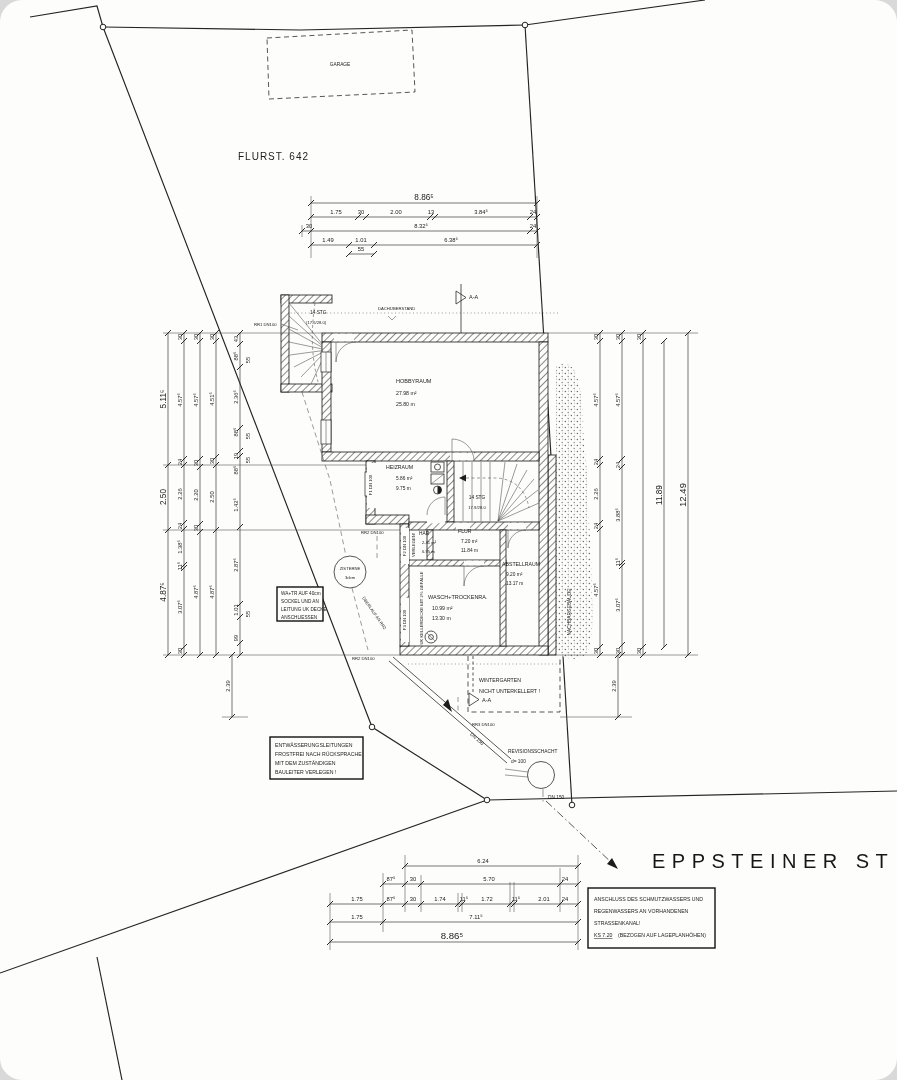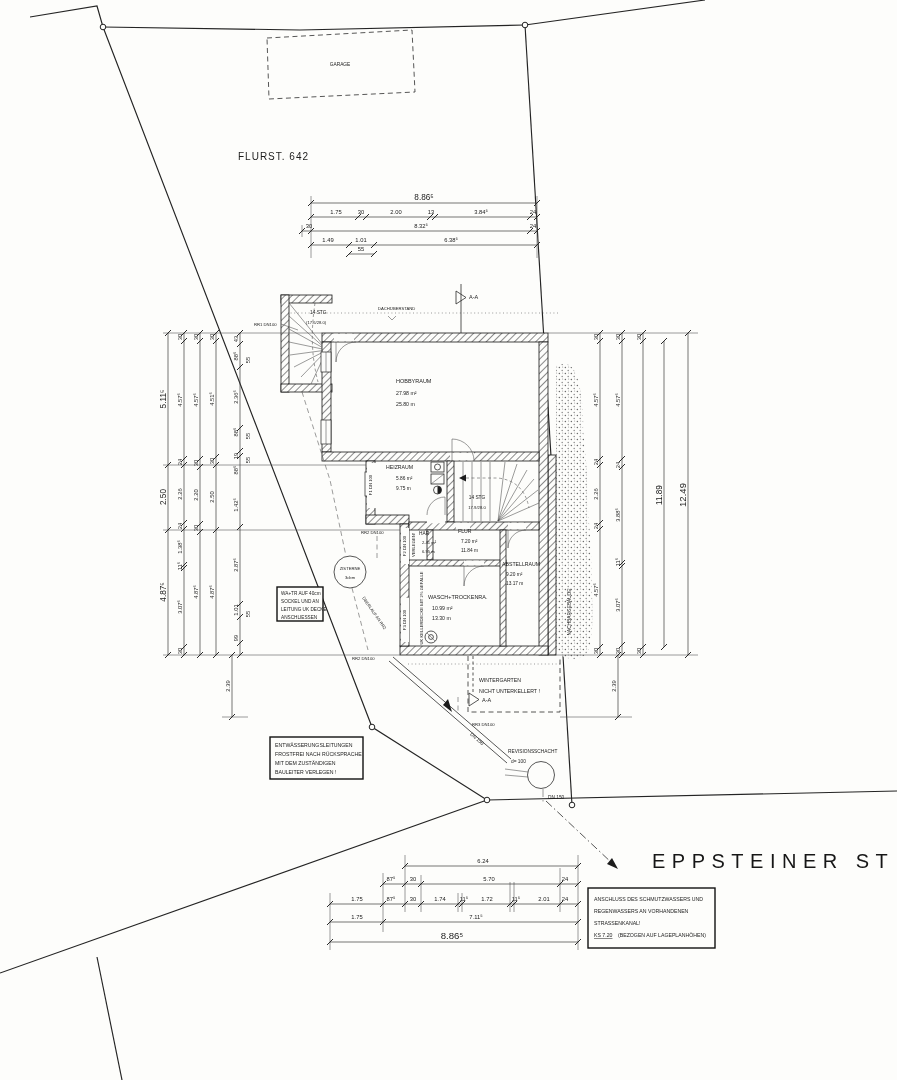--- a/index.html
+++ b/index.html
@@ -1,16 +1,16 @@
 <!DOCTYPE html>
 <html><head>
 <meta charset="utf-8">
 <style>
   html,body{margin:0;padding:0;background:#d9d9d9;}
-  .page{position:relative;width:897px;height:1080px;background:#fdfdfb;margin:0 auto;overflow:hidden;}
+  .page{position:relative;width:897px;height:1080px;background:#fdfdfb;margin:0 auto;overflow:hidden;border-radius:22px;}
   svg{position:absolute;left:0;top:0;}
   text{font-family:"Liberation Sans","DejaVu Sans",sans-serif;fill:#1c1c1c;}
   .t10{font-size:10px;letter-spacing:1px;}
   .t55{font-size:5.5px;}
   .t52{font-size:5.2px;}
   .t48{font-size:4.8px;}
   .t42{font-size:4.2px;}
   .street{font-size:20px;letter-spacing:6.5px;fill:#161616;}
   .dimtext{font-size:5.8px;fill:#222;}
   .dimtext.big{font-size:8.2px;}

